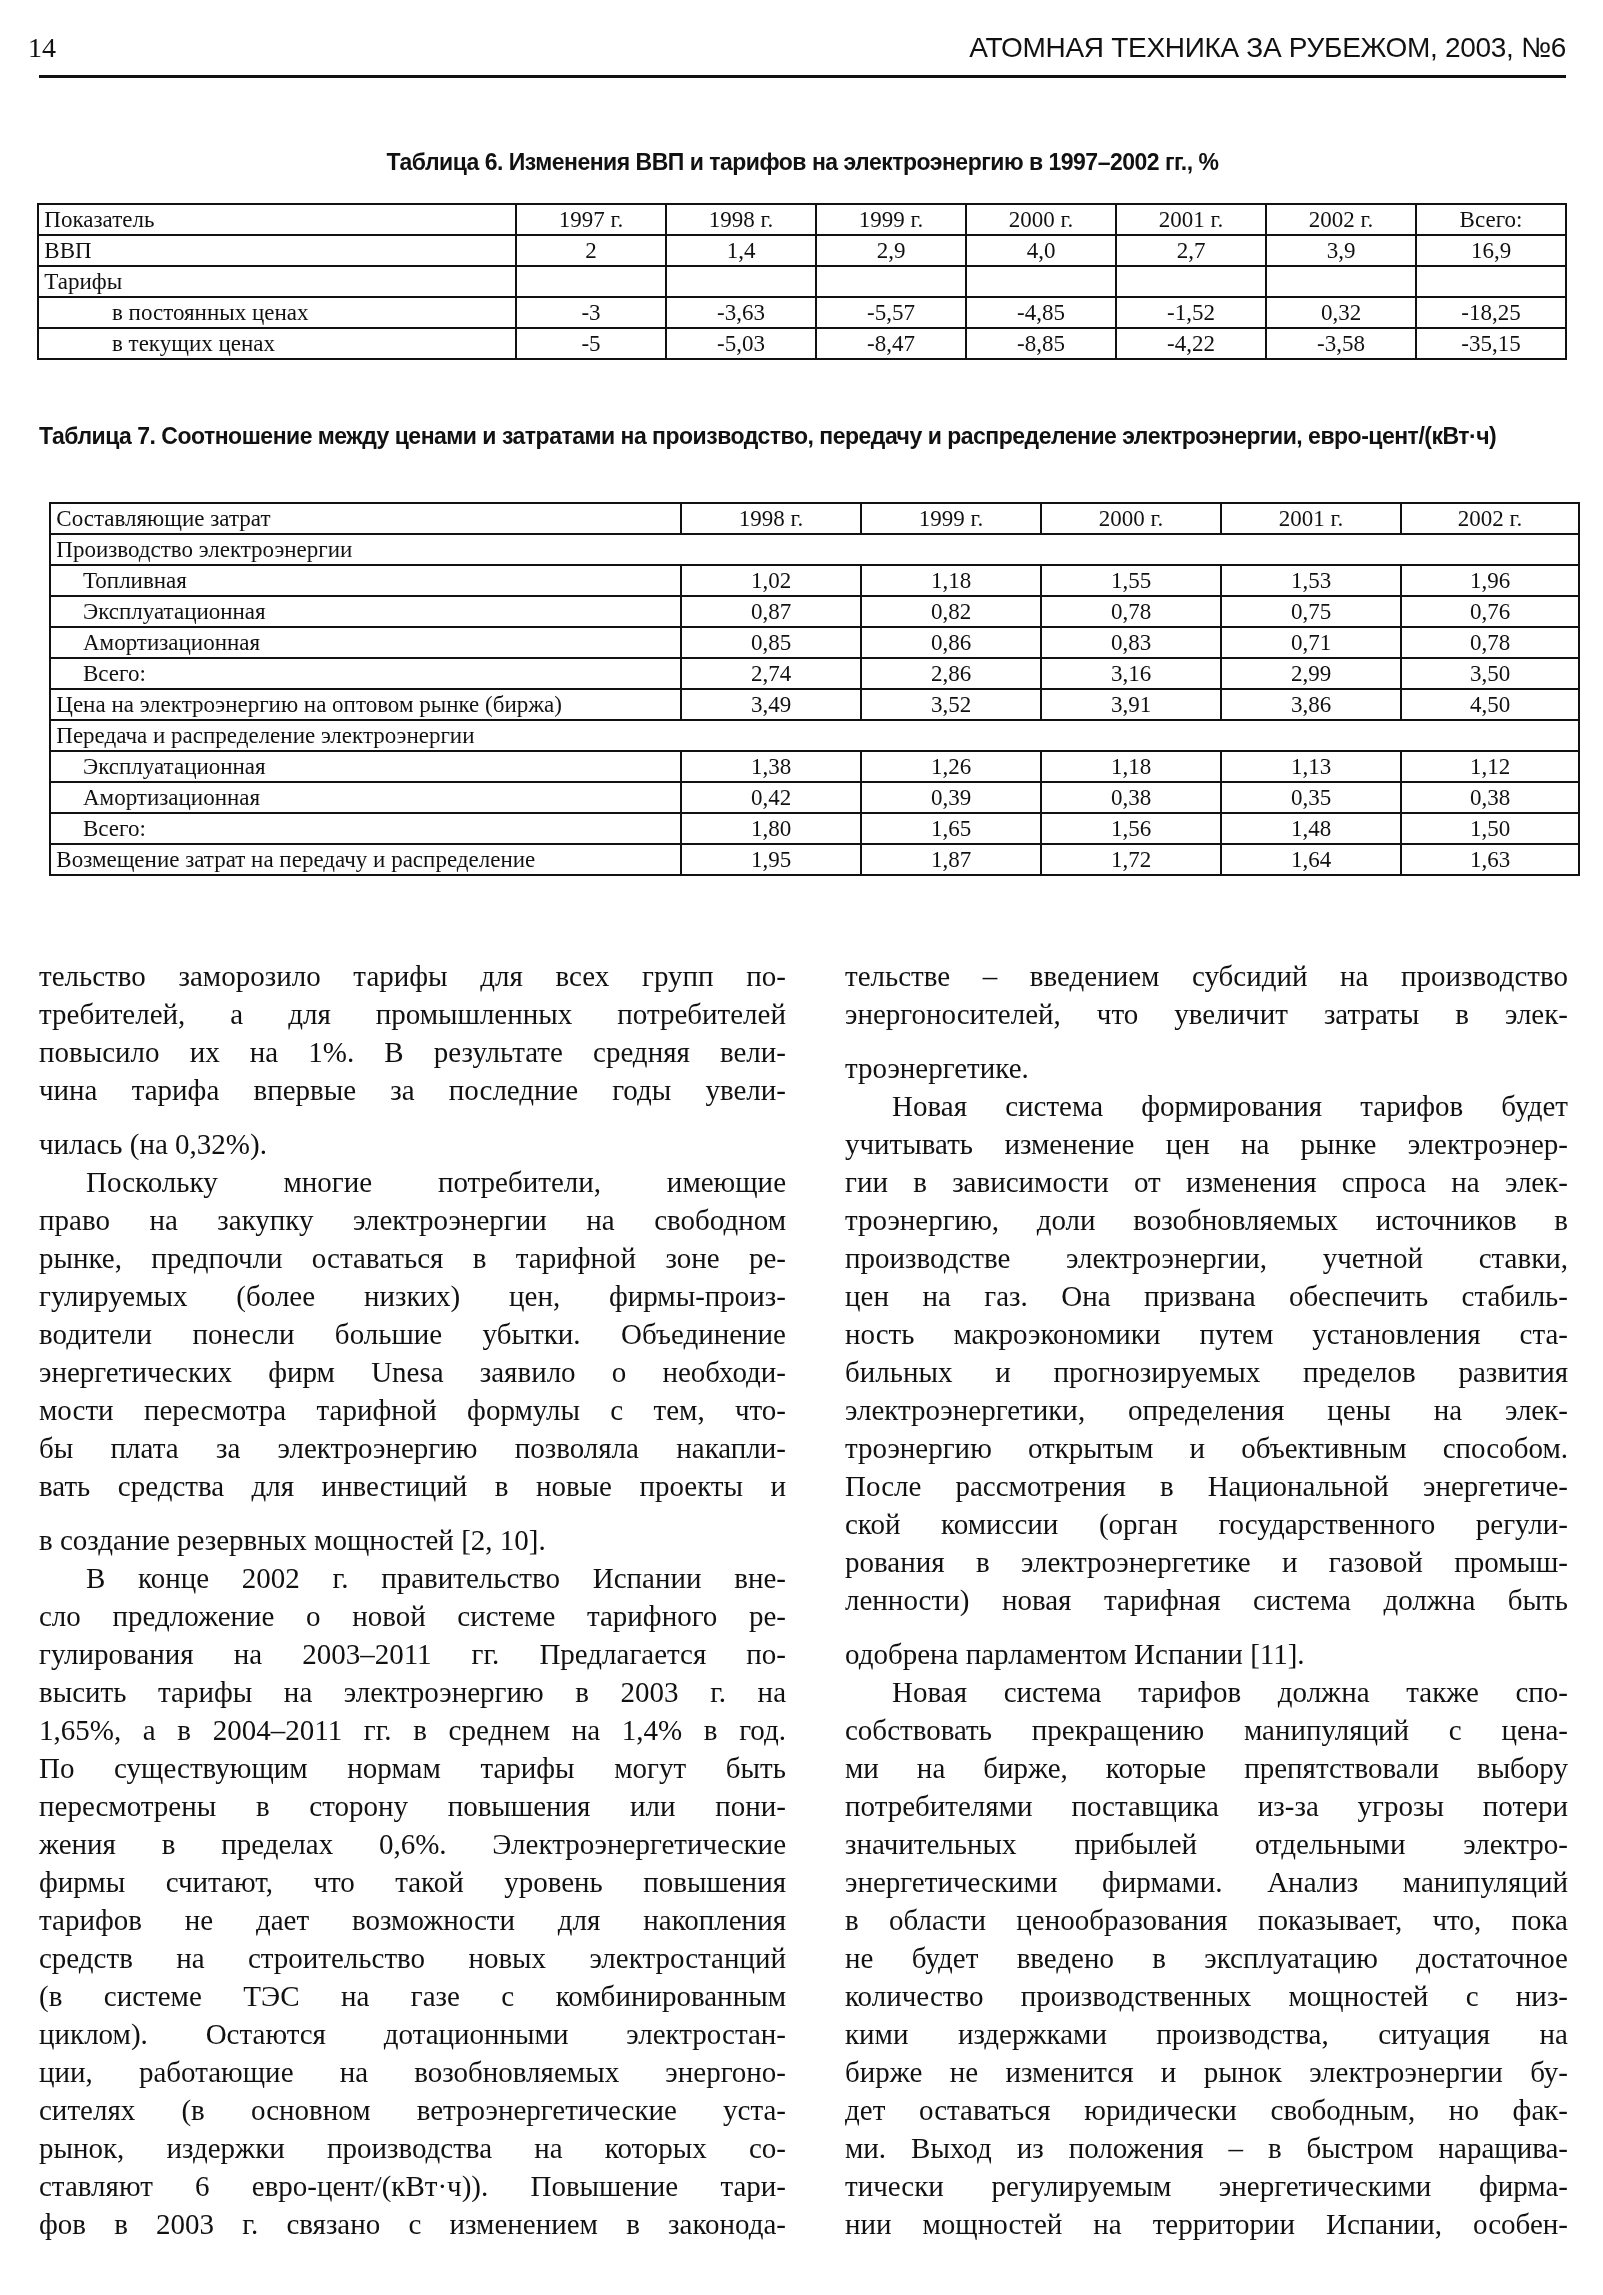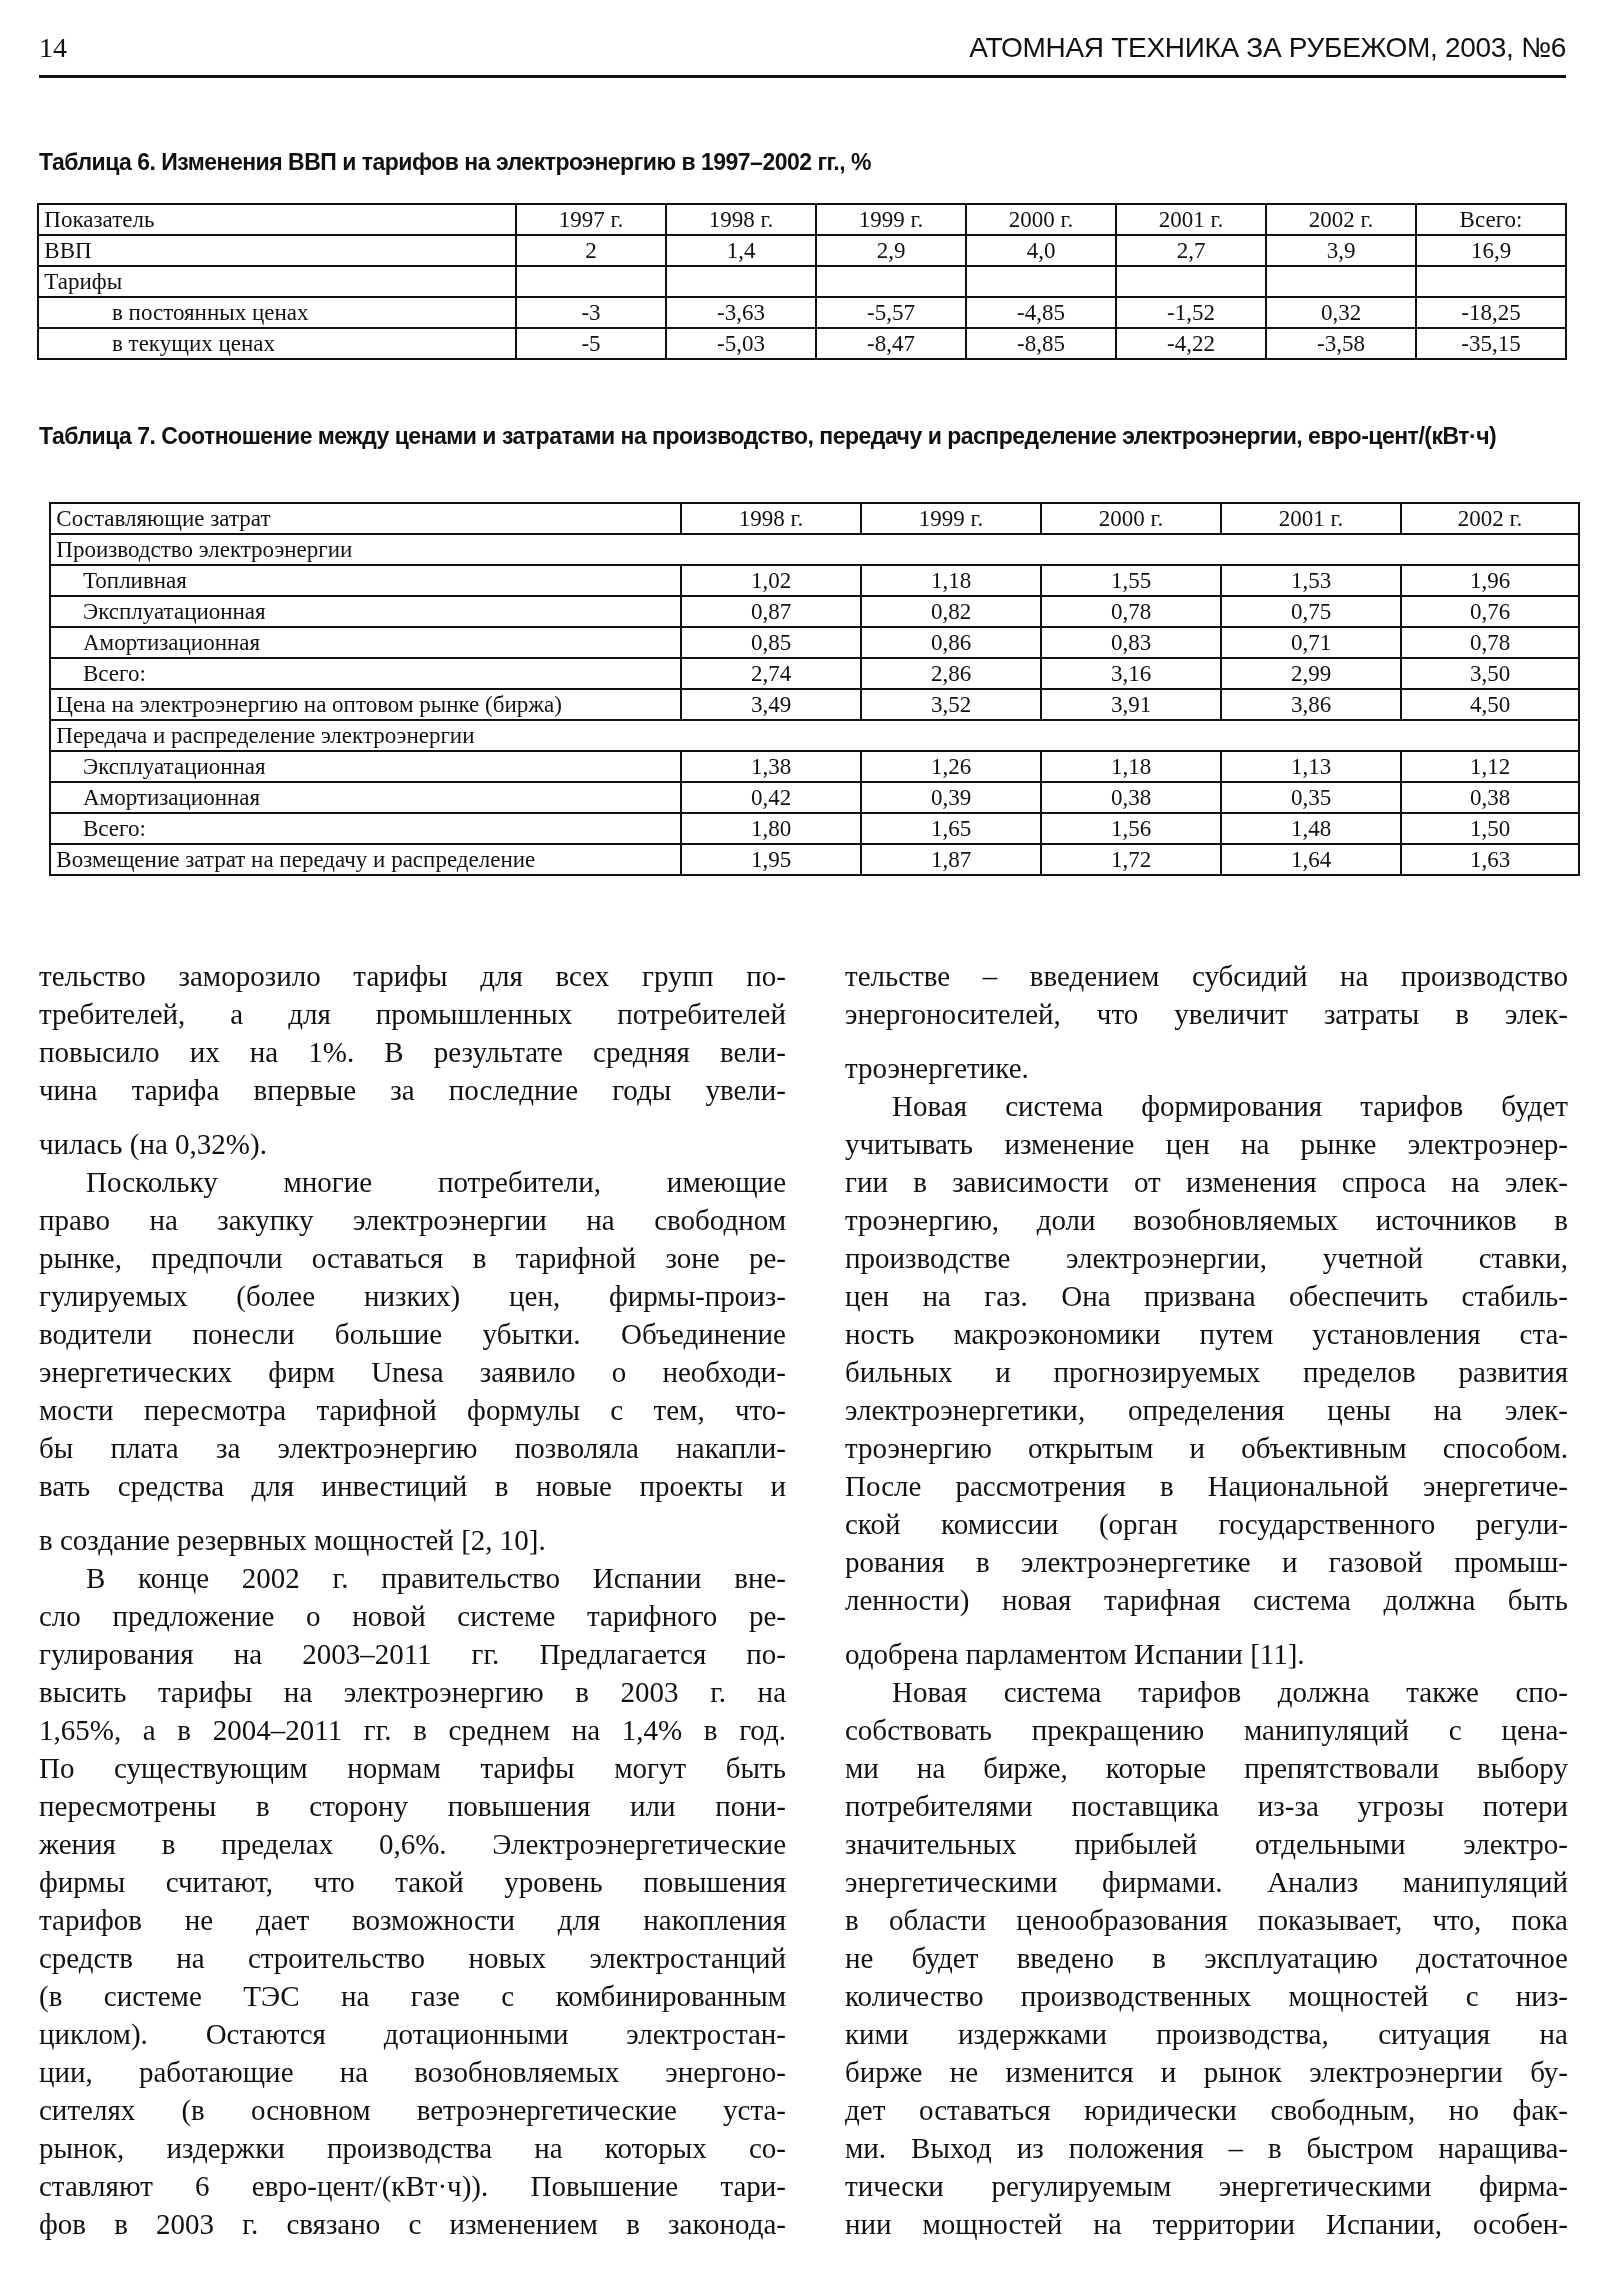--- a/index.html
+++ b/index.html
@@ -1,24 +1,24 @@
 <!DOCTYPE html>
 <html style="font-size:10.7px"><head>
 <meta charset="utf-8">
 <style>
   html, body { margin: 0; padding: 0; background: #ffffff; }
   body { width: 1603px; height: 2295px; position: relative; overflow: hidden;
          font-family: "Liberation Serif", "DejaVu Serif", serif; color: #111; }
-  .page-num { position: absolute; left: 39px; top: 32px; font-size: 28px; }
+  .page-num { position: absolute; left: 28px; top: 32px; font-size: 28px; }
   .running-title { position: absolute; right: 37px; top: 32px; font-size: 28px; font-family: "Liberation Sans", sans-serif; letter-spacing: -0.3px; }
   .header-rule { position: absolute; left: 39px; right: 37px; top: 75px; height: 0; border-top: 3.3px solid #111; }
 
   .caption { position: absolute; left: 39px; right: 37px; font-family: "Liberation Sans", sans-serif; font-weight: bold;
              font-size: 23px; line-height: 32px; letter-spacing: -0.5px; }
-  #cap6 { top: 146px; }
+  #cap6 { top: 146px; text-align: center; }
   #cap7 { top: 420px; }
 
   table.grid { position: absolute; left: 37px; border-collapse: collapse; font-size: 23px; table-layout: fixed; }
   table.grid td { border: 2px solid #111; padding: 0 5.3px; height: 29px; line-height: 29px; white-space: nowrap; overflow: hidden; }
   table.grid td.num { text-align: center; }
   table.grid td.ind { padding-left: 32px; }
   table.grid td.ind6 { padding-left: 73px; }
   #t6 { top: 203px; width: 1530px; }
   #t7 { top: 502px; width: 1530px; margin-left: 12px; }
 

